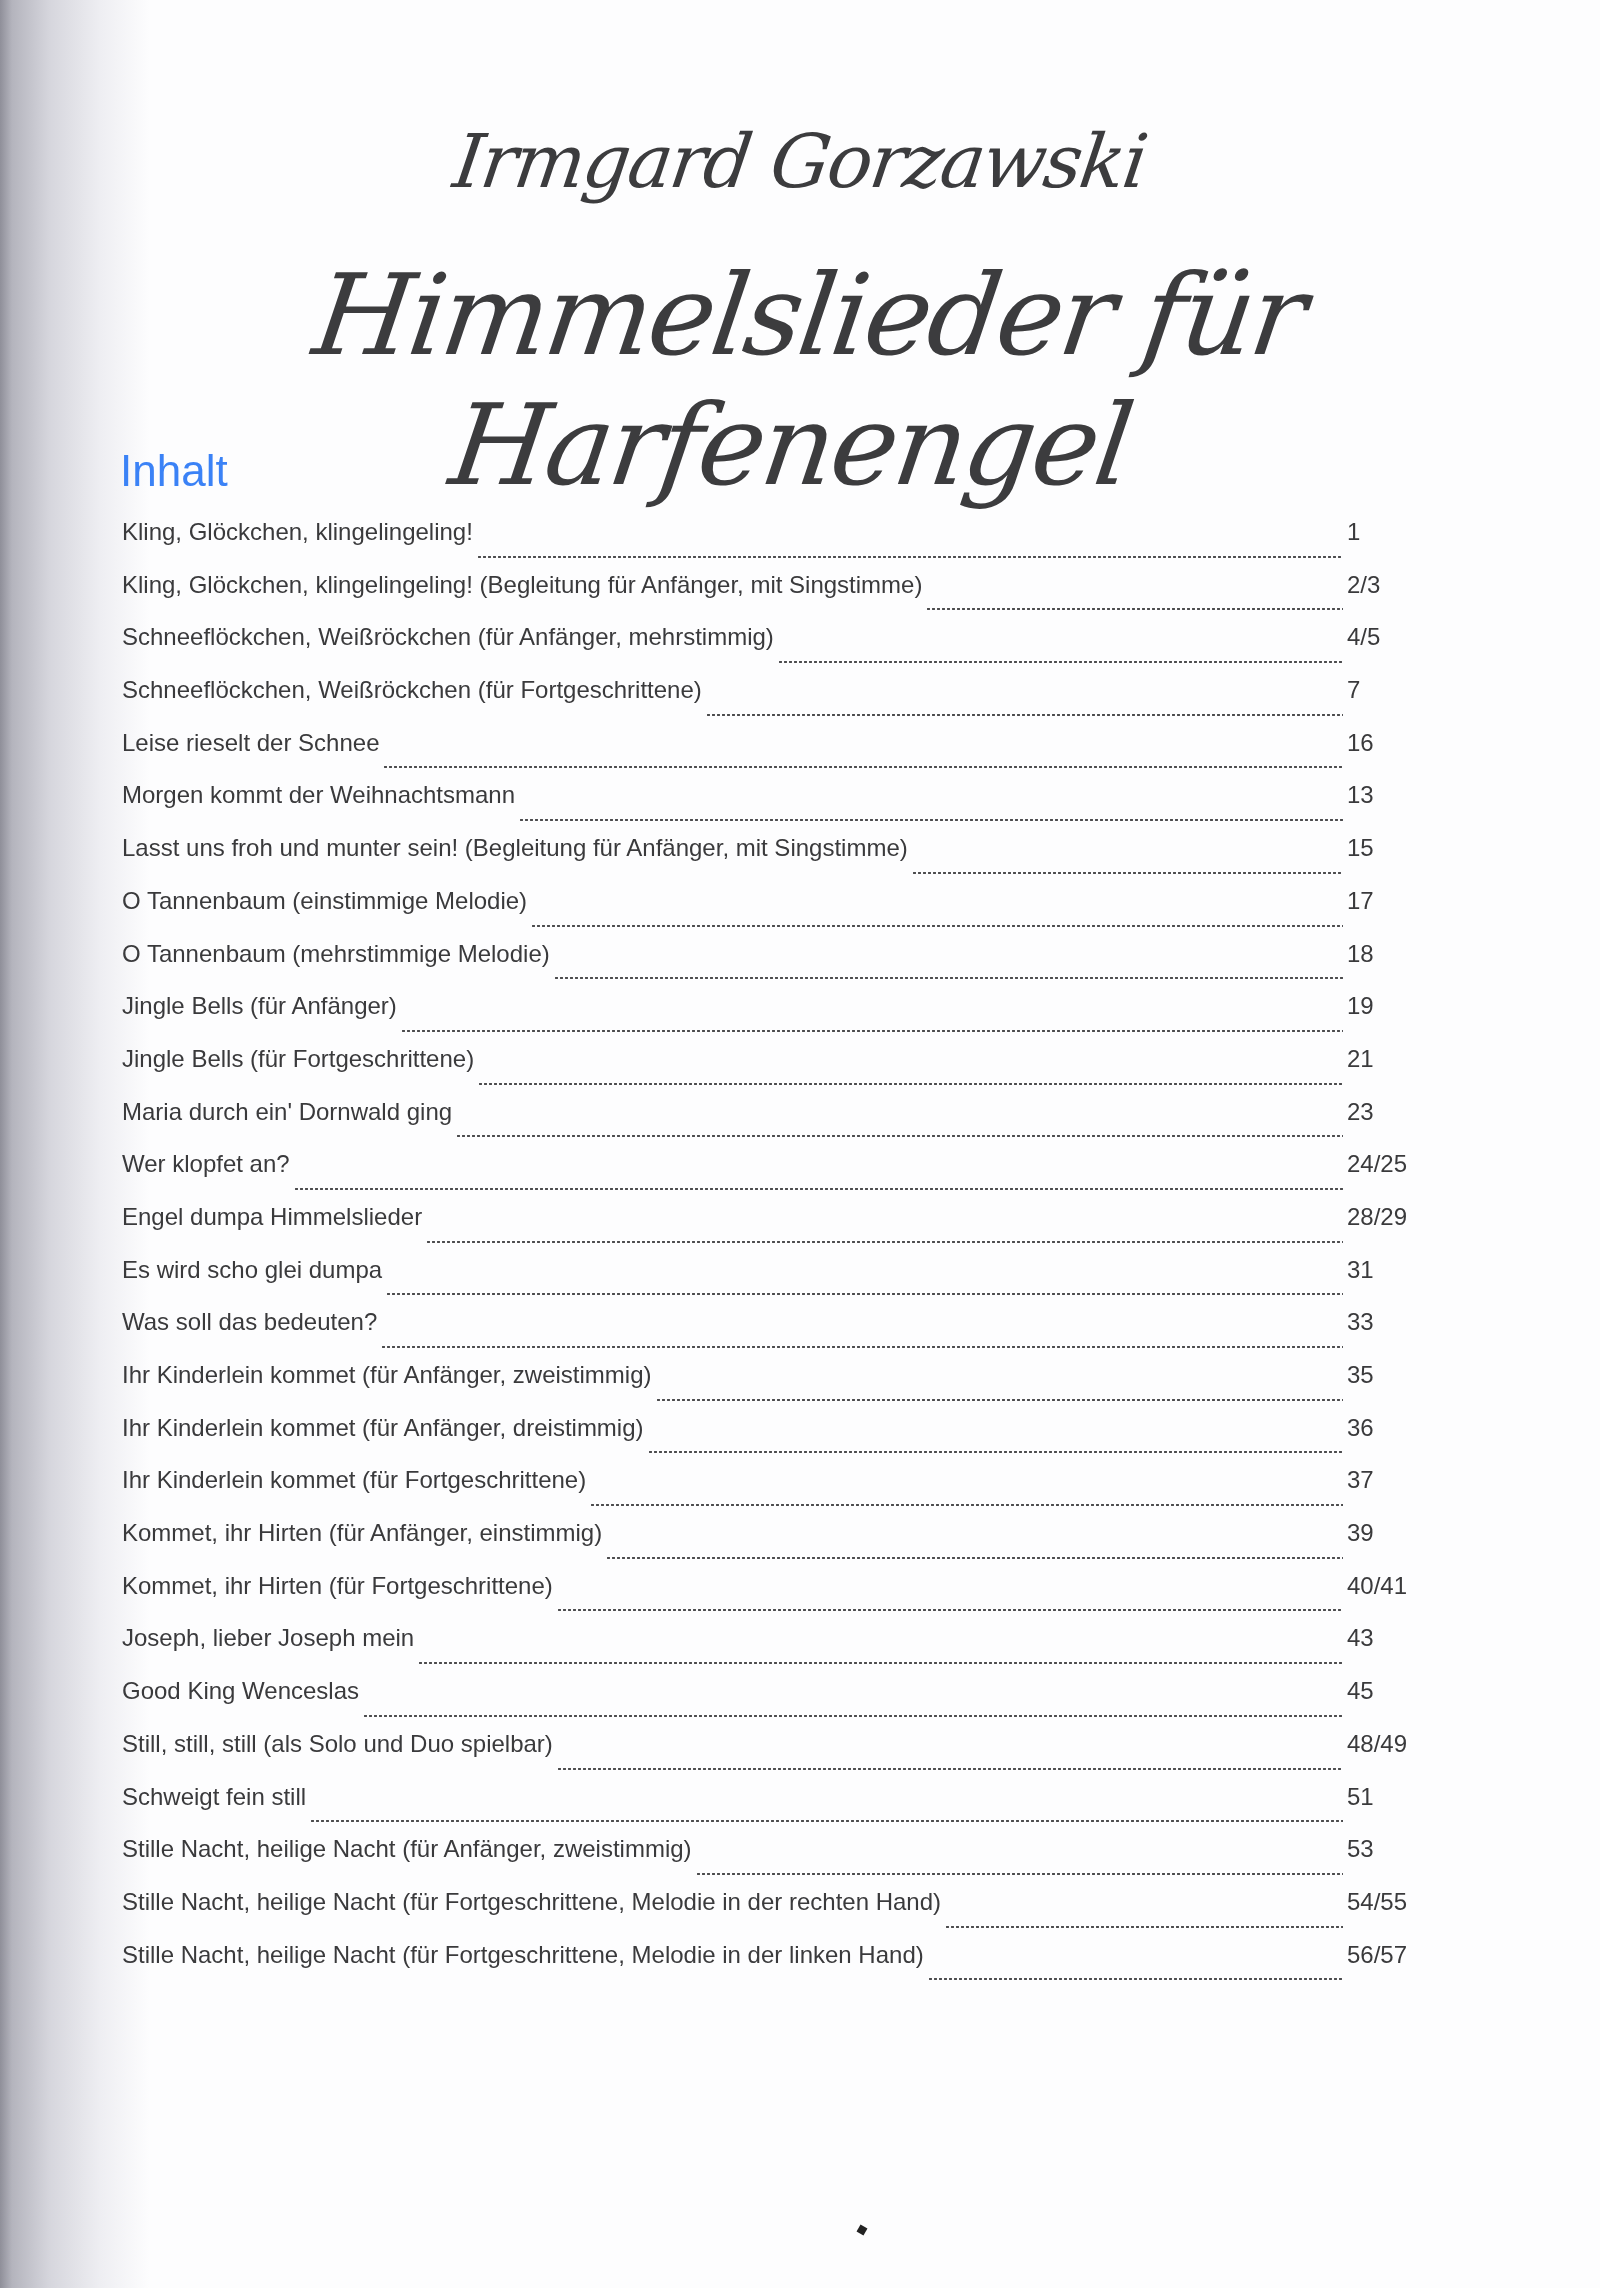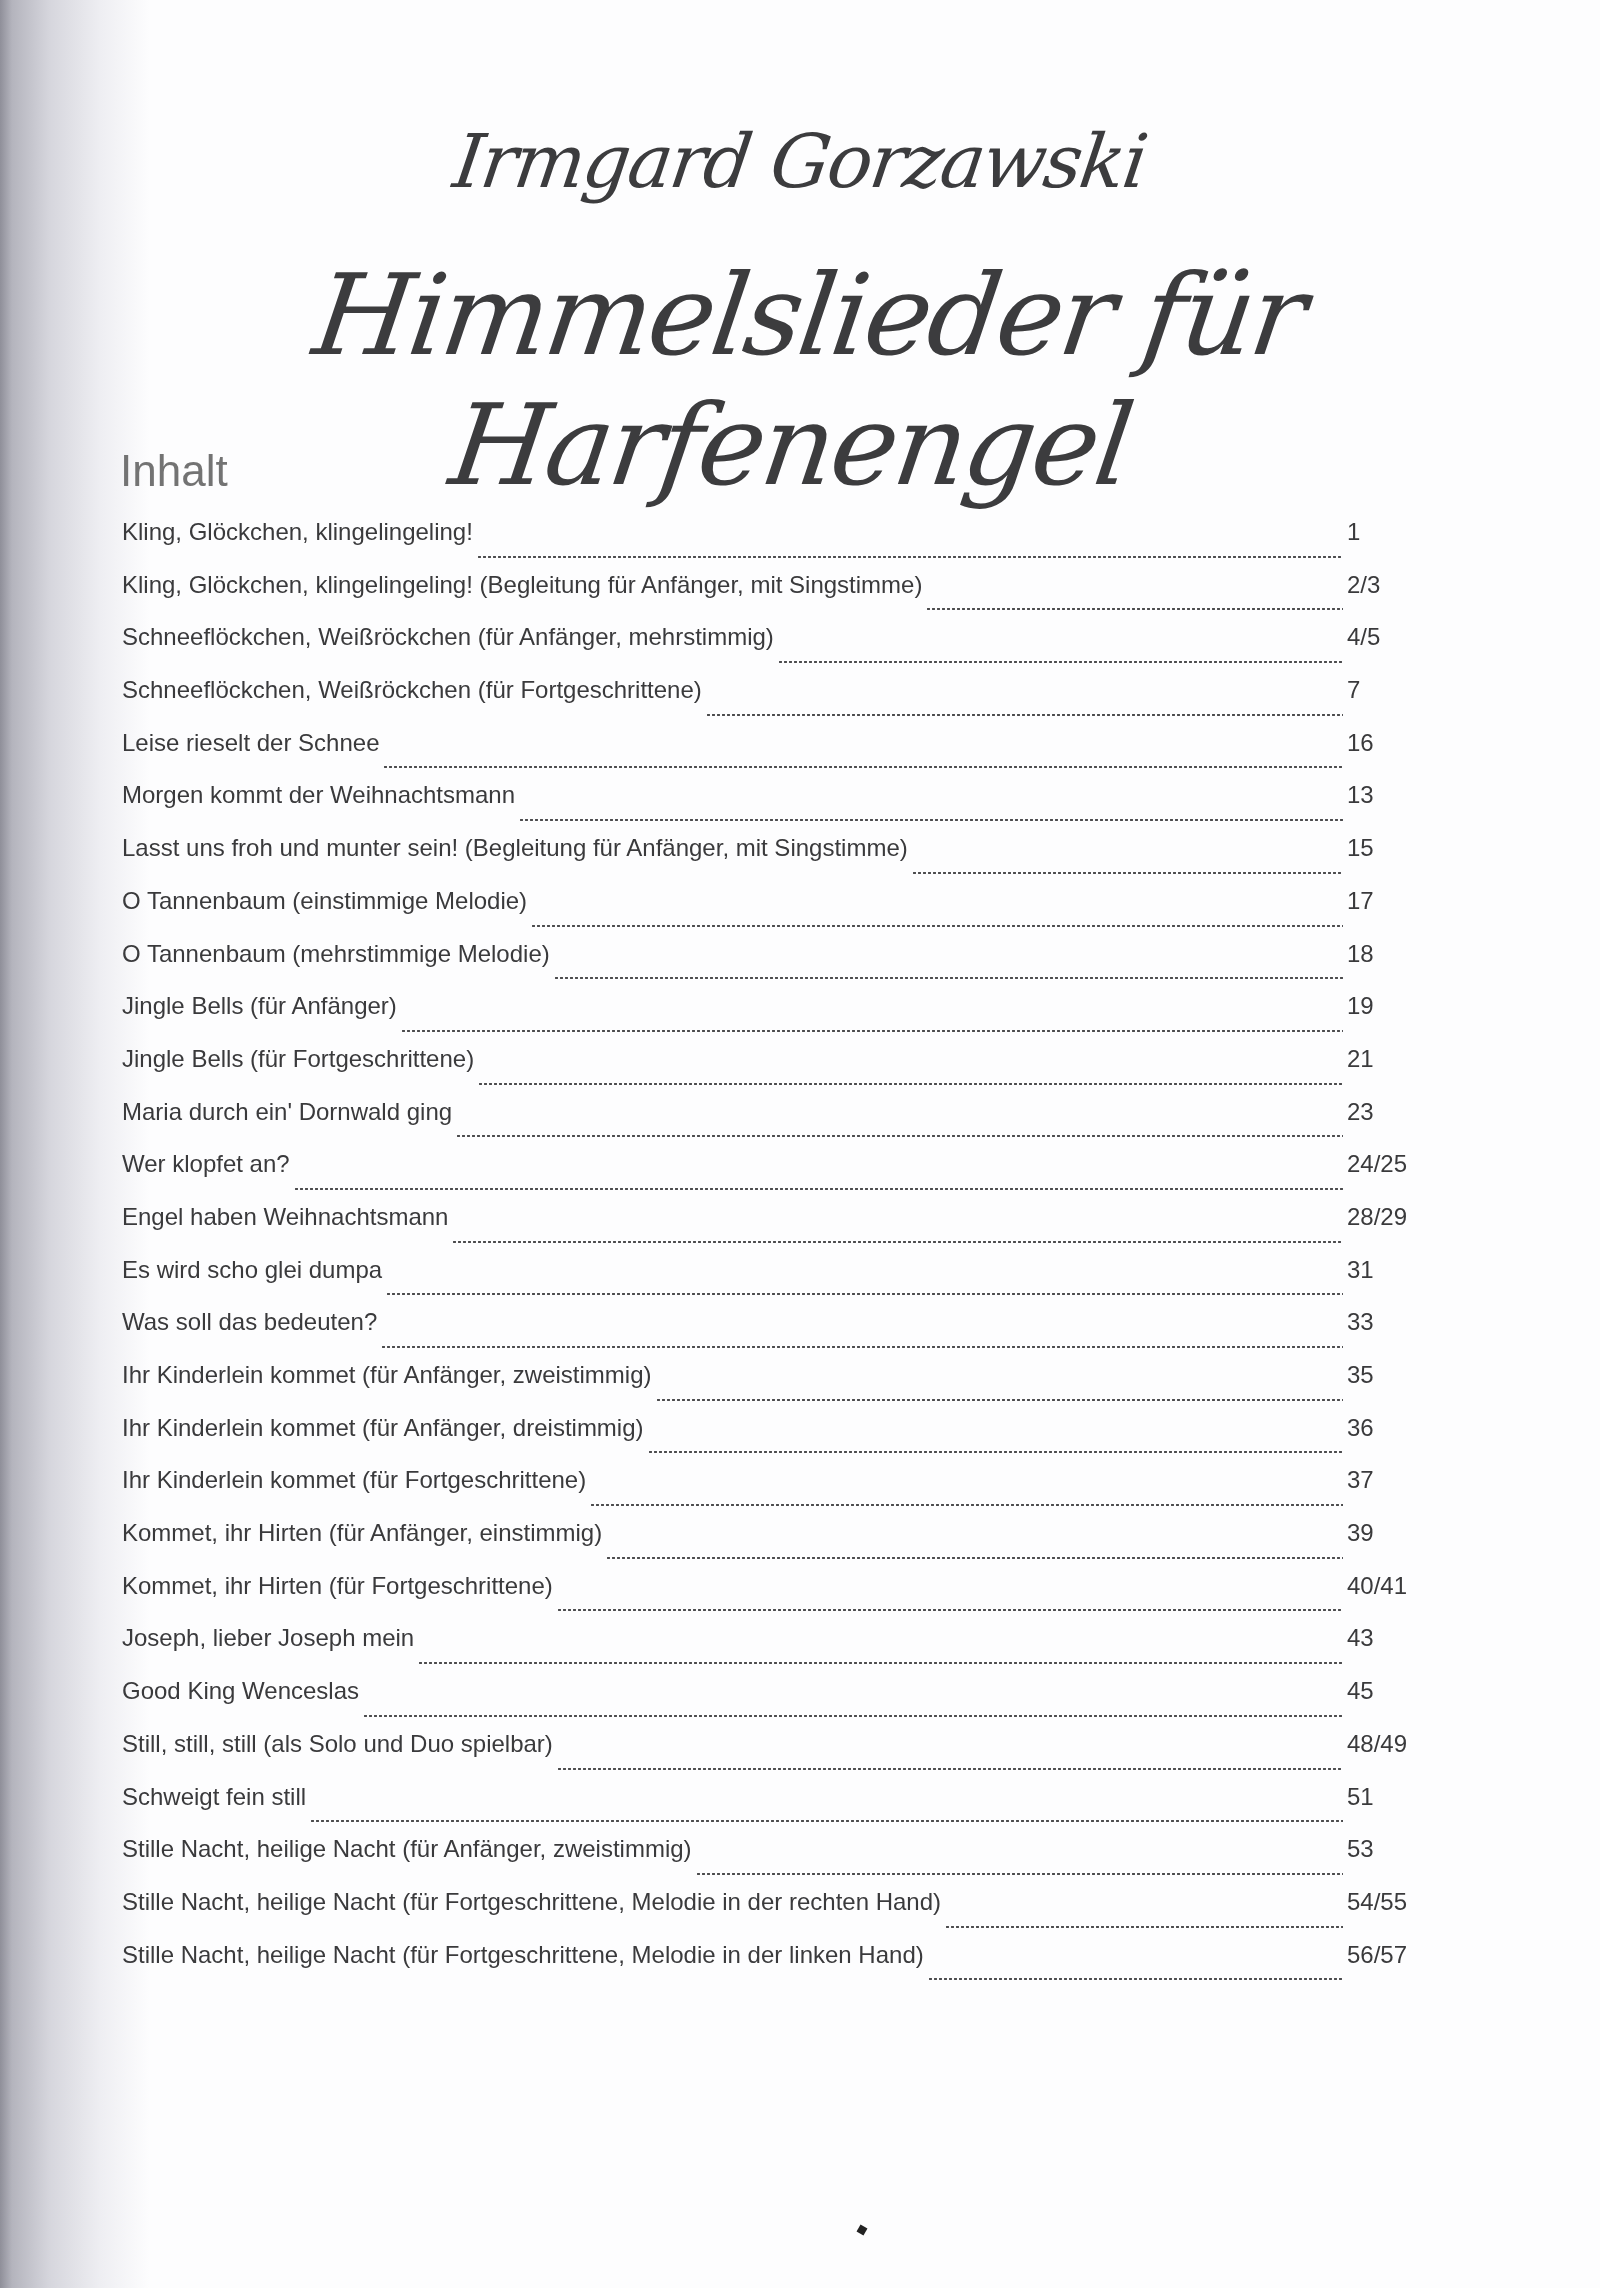--- a/index.html
+++ b/index.html
@@ -20,21 +20,21 @@
     transform:skewX(-8deg);
   }
   .title {
     position:absolute; left:0; width:1600px; top:250px; text-align:center;
     font-family:"DejaVu Serif", serif; font-style:italic;
     font-size:112px; letter-spacing:-3px; color:#3c3c3e;
     transform:skewX(-8deg);
   }
   .toc-heading {
     position:absolute; left:120px; top:446px;
-    font-size:44px; color:#737373;
+    font-size:44px; color:#3b82f6;
   }
   .toc {
     position:absolute; left:122px; top:518px; width:1300px;
   }
   .toc-row {
     display:flex; align-items:baseline; height:52.7px;
     font-size:24px; white-space:nowrap;
   }
   .toc-title { flex:0 0 auto; padding-right:4px; }
   .toc-dots {
@@ -116,21 +116,21 @@
       <span class="toc-title">Maria durch ein' Dornwald ging</span>
       <span class="toc-dots"></span>
       <span class="toc-page">23</span>
     </div>
     <div class="toc-row">
       <span class="toc-title">Wer klopfet an?</span>
       <span class="toc-dots"></span>
       <span class="toc-page">24/25</span>
     </div>
     <div class="toc-row">
-      <span class="toc-title">Engel haben Weihnachtsmann</span>
+      <span class="toc-title">Engel dumpa Himmelslieder</span>
       <span class="toc-dots"></span>
       <span class="toc-page">28/29</span>
     </div>
     <div class="toc-row">
       <span class="toc-title">Es wird scho glei dumpa</span>
       <span class="toc-dots"></span>
       <span class="toc-page">31</span>
     </div>
     <div class="toc-row">
       <span class="toc-title">Was soll das bedeuten?</span>

